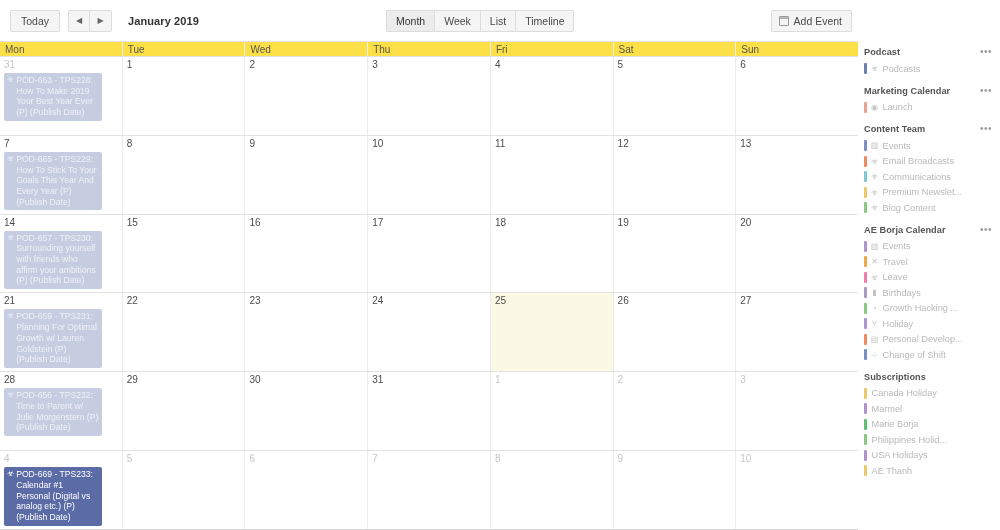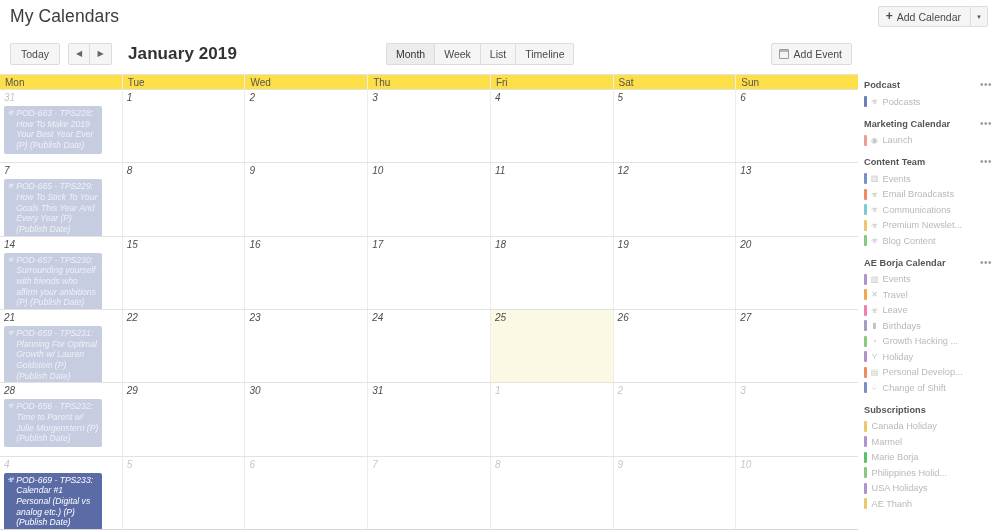--- a/index.html
+++ b/index.html
@@ -41,21 +41,21 @@
     display: flex; align-items: center;
     padding: 0 10px 0 10px;
     position: relative;
   }
   .tb-left { display: flex; align-items: center; gap: 8px; }
   .btn-today { height: 22px; padding: 0 10px; border-radius: 2px; }
   .nav-group { display: flex; height: 22px; }
   .btn-nav { width: 22px; border-radius: 0; font-size: 8px; color: #666; }
   .btn-prev { border-radius: 2px 0 0 2px; }
   .btn-next { border-radius: 0 2px 2px 0; border-left: none; }
-  .period-label { font-size: 17px; font-weight: bold; color: #333; margin-left: 8px; letter-spacing: .1px; }
+  .period-label { font-size: 11px; font-weight: bold; color: #333; margin-left: 8px; letter-spacing: .1px; }
 
   .view-group { position: absolute; left: 386px; display: flex; height: 22px; }
   .view-group .btn { padding: 0 9px; border-radius: 0; border-right: none; }
   .view-group .btn:first-child { border-radius: 2px 0 0 2px; }
   .view-group .btn:last-child { border-radius: 0 2px 2px 0; border-right: 1px solid #dcdcdc; }
   .view-group .btn.active { background: #ececec; color: #333; }
 
   .btn-addevent {
     position: absolute; right: 148px; height: 22px; padding: 0 9px 0 7px; gap: 5px; border-radius: 2px;
   }
@@ -84,21 +84,20 @@
 
   .weeks { flex: 1; display: flex; flex-direction: column; min-height: 0; }
   .week { flex: 1 1 0; display: flex; border-bottom: 1px solid #e2e2e2; min-height: 0; }
   .week:last-child { border-bottom: 1px solid #d8d8d8; }
   .day {
     flex: 1 1 0; min-width: 0;
     border-right: 1px solid #ececec;
     padding: 2px 20px 0 4px;
     position: relative;
     overflow: hidden;
-    font-style: italic;
   }
   .day:last-child { border-right: none; }
   .day.today { background: #fbf8e4; }
   .daynum { font-size: 10px; color: #4c4c4c; line-height: 12px; }
   .day.other .daynum { color: #c6c6c6; }
 
   .event {
     margin-top: 2px;
     border-radius: 2px;
     padding: 2px 3px 3px 3px;
@@ -138,30 +137,20 @@
     font-size: 9.2px; color: #b9b9b9; white-space: nowrap; overflow: hidden;
     text-overflow: ellipsis; flex: 1 1 auto; min-width: 0;
   }
   .cal-item.nosub .item-label { padding-left: 2px; }
 </style>
 </head>
 <body>
 
 <div class="app">
 
-  <div class="titlebar">
-    <div class="page-title">My Calendars</div>
-    <div class="addcal-group">
-      <button class="btn btn-addcal">
-        <span class="plus-icon">+</span>
-        <span>Add Calendar</span>
-      </button>
-      <button class="btn btn-caret">▾</button>
-    </div>
-  </div>
 
   <div class="toolbar">
     <div class="tb-left">
       <button class="btn btn-today">Today</button>
       <div class="nav-group">
         <button class="btn btn-nav btn-prev">◀</button>
         <button class="btn btn-nav btn-next">▶</button>
       </div>
       <div class="period-label">January 2019</div>
     </div>

